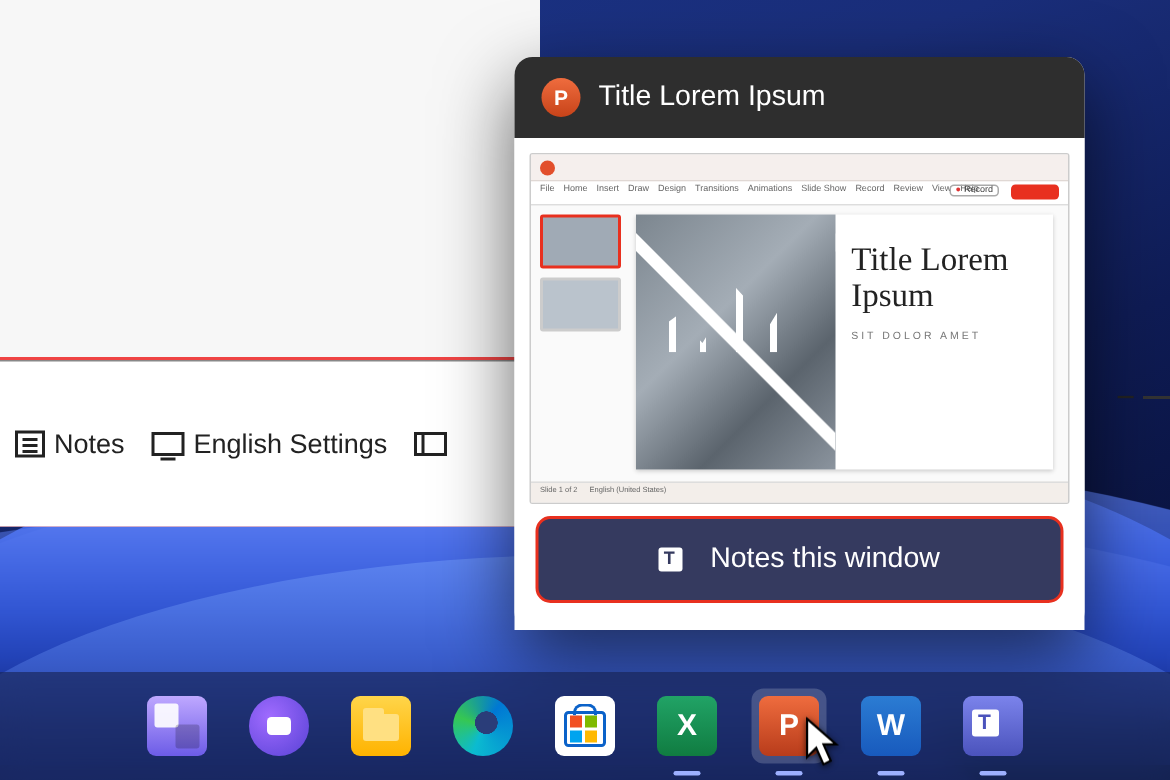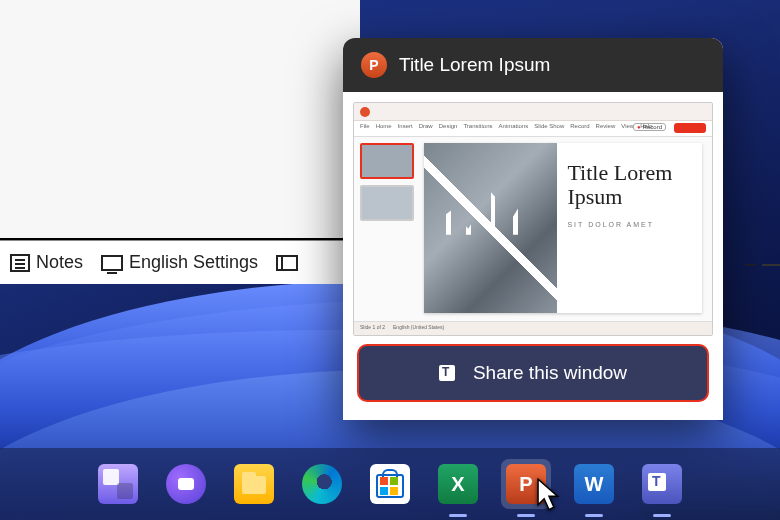--- a/index.html
+++ b/index.html
@@ -19,21 +19,21 @@
     background:linear-gradient(180deg,#6a8dff, #2a4fd0 60%, #0e1f70);
     border-radius:50% 50% 0 0 / 100% 100% 0 0;
     filter: blur(0.5px);
   }
   .wave.w2{ top:300px; opacity:.7; transform:scaleX(1.2) translateX(30px);}
   .wave.w3{ top:330px; opacity:.5; transform:scaleX(1.4) translateX(-40px);}
   .wave.w4{ top:370px; opacity:.4; background:linear-gradient(180deg,#7faaff,#2a4fd0); }
 
   
   .app-stripe {
-    position:absolute; left:0; top:0; width:360px; height:284px; background:#000000;
+    position:absolute; left:0; top:0; width:360px; height:351px; background:#ef4444;
   }
   .app-stripe .blank { position:absolute; left:0; top:0; right:0; height:238px; background:#f7f7f7; }
   .statusbar {
     position:absolute; left:0; right:0; bottom:0; top:240px;
     background:#fff; border-top:1px solid #888;
     display:flex; align-items:center; gap:18px; padding:0 10px;
     font-size:18px; color:#222;
   }
   .statusbar .item { display:flex; align-items:center; gap:6px; }
   .icon-box { width:20px; height:18px; border:2px solid #222; position:relative; }
@@ -205,21 +205,21 @@
           <div class="t2">SIT DOLOR AMET</div>
         </div>
       </div>
       <div class="bottom">
           <span>Slide 1 of 2</span>
           <span>English (United States)</span>
         </div>
     </div>
     <div class="share-btn">
       <span class="teams-ic"></span>
-      <span>Share this window</span>
+      <span>Notes this window</span>
     </div>
   </div>
 </div>
 
 <div class="taskbar">
   <div class="tb-btn">
       <div class="tb-icon ic-taskview"></div>
     </div>
   <div class="tb-btn">
       <div class="tb-icon ic-chat"></div>

